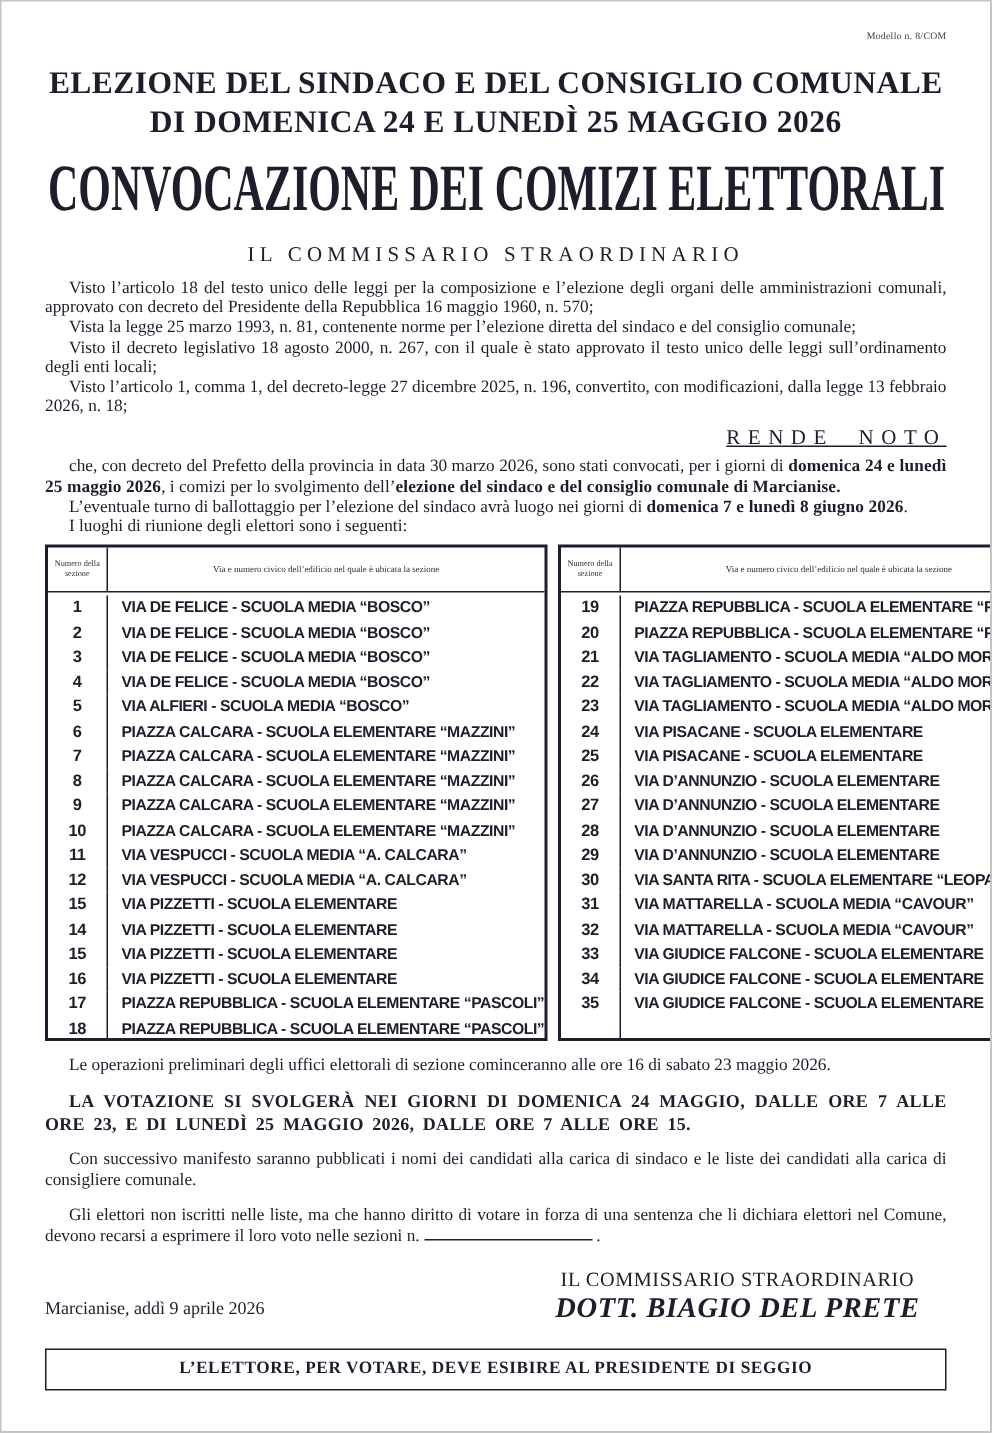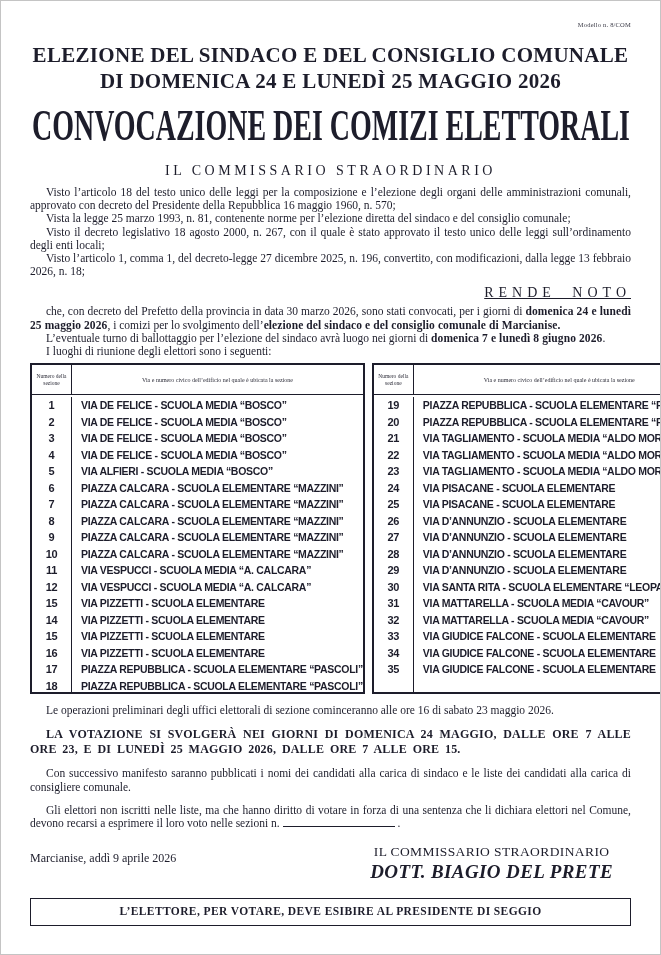--- a/index.html
+++ b/index.html
@@ -131,21 +131,21 @@
     word-spacing:2.5px; letter-spacing:.2px;
   }
   .blank-line {
     display:inline-block;
     width:112px; height:10px;
     border-bottom:1px solid #1d1d2b;
     vertical-align:baseline;
   }
 
   .signature { position:relative; margin-top:14px; height:40px; }
-  .sig-place { position:absolute; left:0; top:7px; font-size:12px;text-align:right; }
+  .sig-place { position:absolute; left:0; top:20px; font-size:12px;text-align:right; }
   .sig-block { position:absolute; right:18px; top:0; text-align:center; }
   .sig-role { font-size:13.5px; letter-spacing:.4px; }
   .sig-name { font-size:19px; font-weight:bold; font-style:italic; letter-spacing:.4px; margin-top:1px; }
 
   .footer-box {
     margin-top:14px;
     border:1.5px solid #1d1d2b;
     padding:5px 8px 6px 8px;
     text-align:center;
   }

